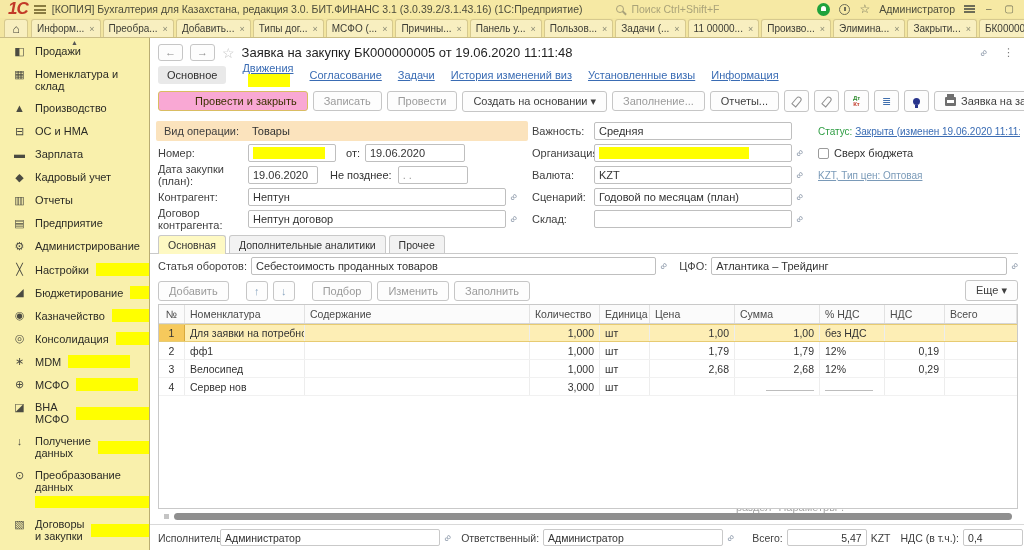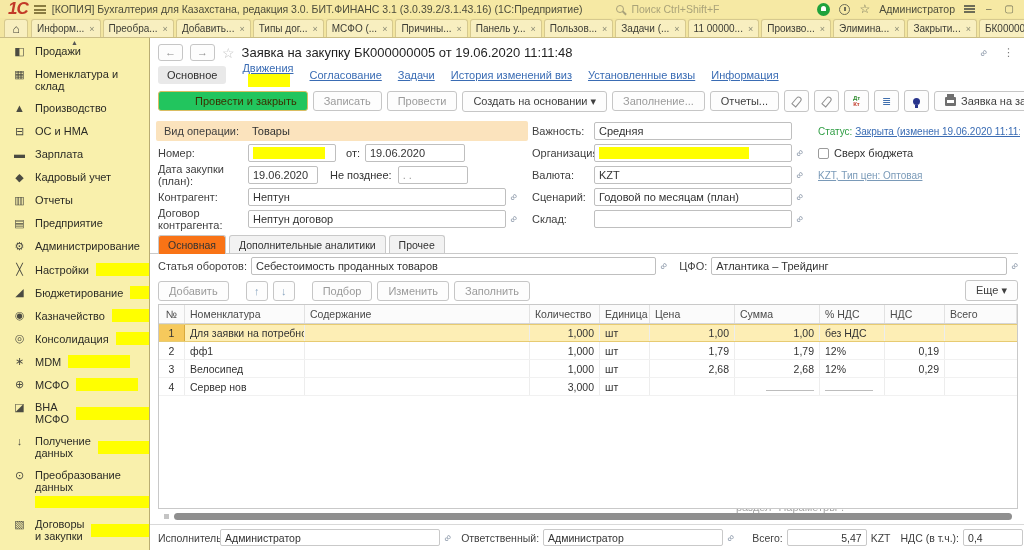--- a/index.html
+++ b/index.html
@@ -63,21 +63,21 @@
 
   
   .doc-nav{display:flex;align-items:center;gap:16px;padding:3px 8px 6px;height:24px;flex:none;}
   .nav-active{background:#e9e9e9;border-radius:3px;padding:3px 9px;color:#2f2f2f;}
   .nav-link{color:#3a6cb4;text-decoration:underline;white-space:nowrap;display:flex;align-items:center;flex-direction:column;}
   .nav-redact{width:42px;height:13px;background:#ffff00;margin-left:3px;}
 
   
   .toolbar{display:flex;align-items:center;gap:5px;padding:2px 6px 6px 8px;height:30px;flex:none;}
   .btn{border:1px solid #c6c6c6;border-radius:3px;background:#fdfdfd;padding:3px 10px;font-size:11px;color:#3f3f3f;white-space:nowrap;}
-  .btn.primary{background:#22c55e;border-color:#d9bd62;color:#3b3000;padding-left:36px;}
+  .btn.primary{background:#f9a8d4;border-color:#d9bd62;color:#3b3000;padding-left:36px;}
   .btn.dim{color:#9b9b9b;}
   .ibtn{width:25px;height:22px;border:1px solid #c6c6c6;border-radius:3px;background:#fdfdfd;display:flex;align-items:center;justify-content:center;flex:none;}
   .clip{width:6px;height:11px;border:1.5px solid #8f8f8f;border-radius:3px 3px 0 0;transform:rotate(40deg);}
   .dtkt{font-size:6px;line-height:6px;text-align:center;font-weight:bold;}
   .dtkt .d{color:#2c8a2c;display:block;}
   .dtkt .k{color:#c23a28;display:block;}
   .bluegrid{color:#3f6fae;font-size:11px;line-height:11px;}
   .bulb{width:7px;height:7px;border-radius:50%;background:#28348c;position:relative;}
   .bulb:after{content:"";position:absolute;left:2px;bottom:-3px;width:3px;height:3px;background:#28348c;}
   .printer{width:11px;height:9px;background:#6f6f6f;border-radius:1px;position:relative;margin-right:5px;}
@@ -99,21 +99,21 @@
   .yellowfill{background:#ffff00;height:12px;width:72px;}
   .status-line{font-size:10px;white-space:nowrap;overflow:hidden;}
   .status-green{color:#2f9e44;}
   .status-link{color:#3a6cb4;text-decoration:underline;}
   .cb{width:11px;height:11px;border:1px solid #9b9b9b;border-radius:2px;background:#fff;flex:none;margin-right:5px;}
   .pricetype{color:#7a9ab8;text-decoration:underline;font-size:10px;white-space:nowrap;}
 
   
   .dtabs{display:flex;align-items:flex-end;padding-left:8px;height:21px;border-bottom:1px solid #c9c9c9;margin-right:6px;flex:none;}
   .dtab{border:1px solid #c9c9c9;border-bottom:none;border-radius:3px 3px 0 0;padding:3px 9px 2px;background:#f2f2f2;margin-right:3px;font-size:10.5px;color:#333;white-space:nowrap;}
-  .dtab.active{background:#f97316;margin-bottom:-1px;padding-bottom:3px;}
+  .dtab.active{background:#fef9c3;margin-bottom:-1px;padding-bottom:3px;}
 
   .turnover{display:flex;align-items:center;height:24px;padding:0 6px 0 8px;gap:4px;flex:none;}
   .turnover .lab{flex:none;color:#3f3f3f;}
   .tbox1{width:405px;}
   .tbox2{flex:1;}
 
   .grid-toolbar{display:flex;align-items:center;gap:5px;padding:3px 6px 4px 8px;height:26px;flex:none;}
   .udbtn{width:22px;height:20px;border:1px solid #c6c6c6;border-radius:3px;background:#fdfdfd;color:#8aa5c0;display:flex;align-items:center;justify-content:center;font-size:11px;}
 
   

